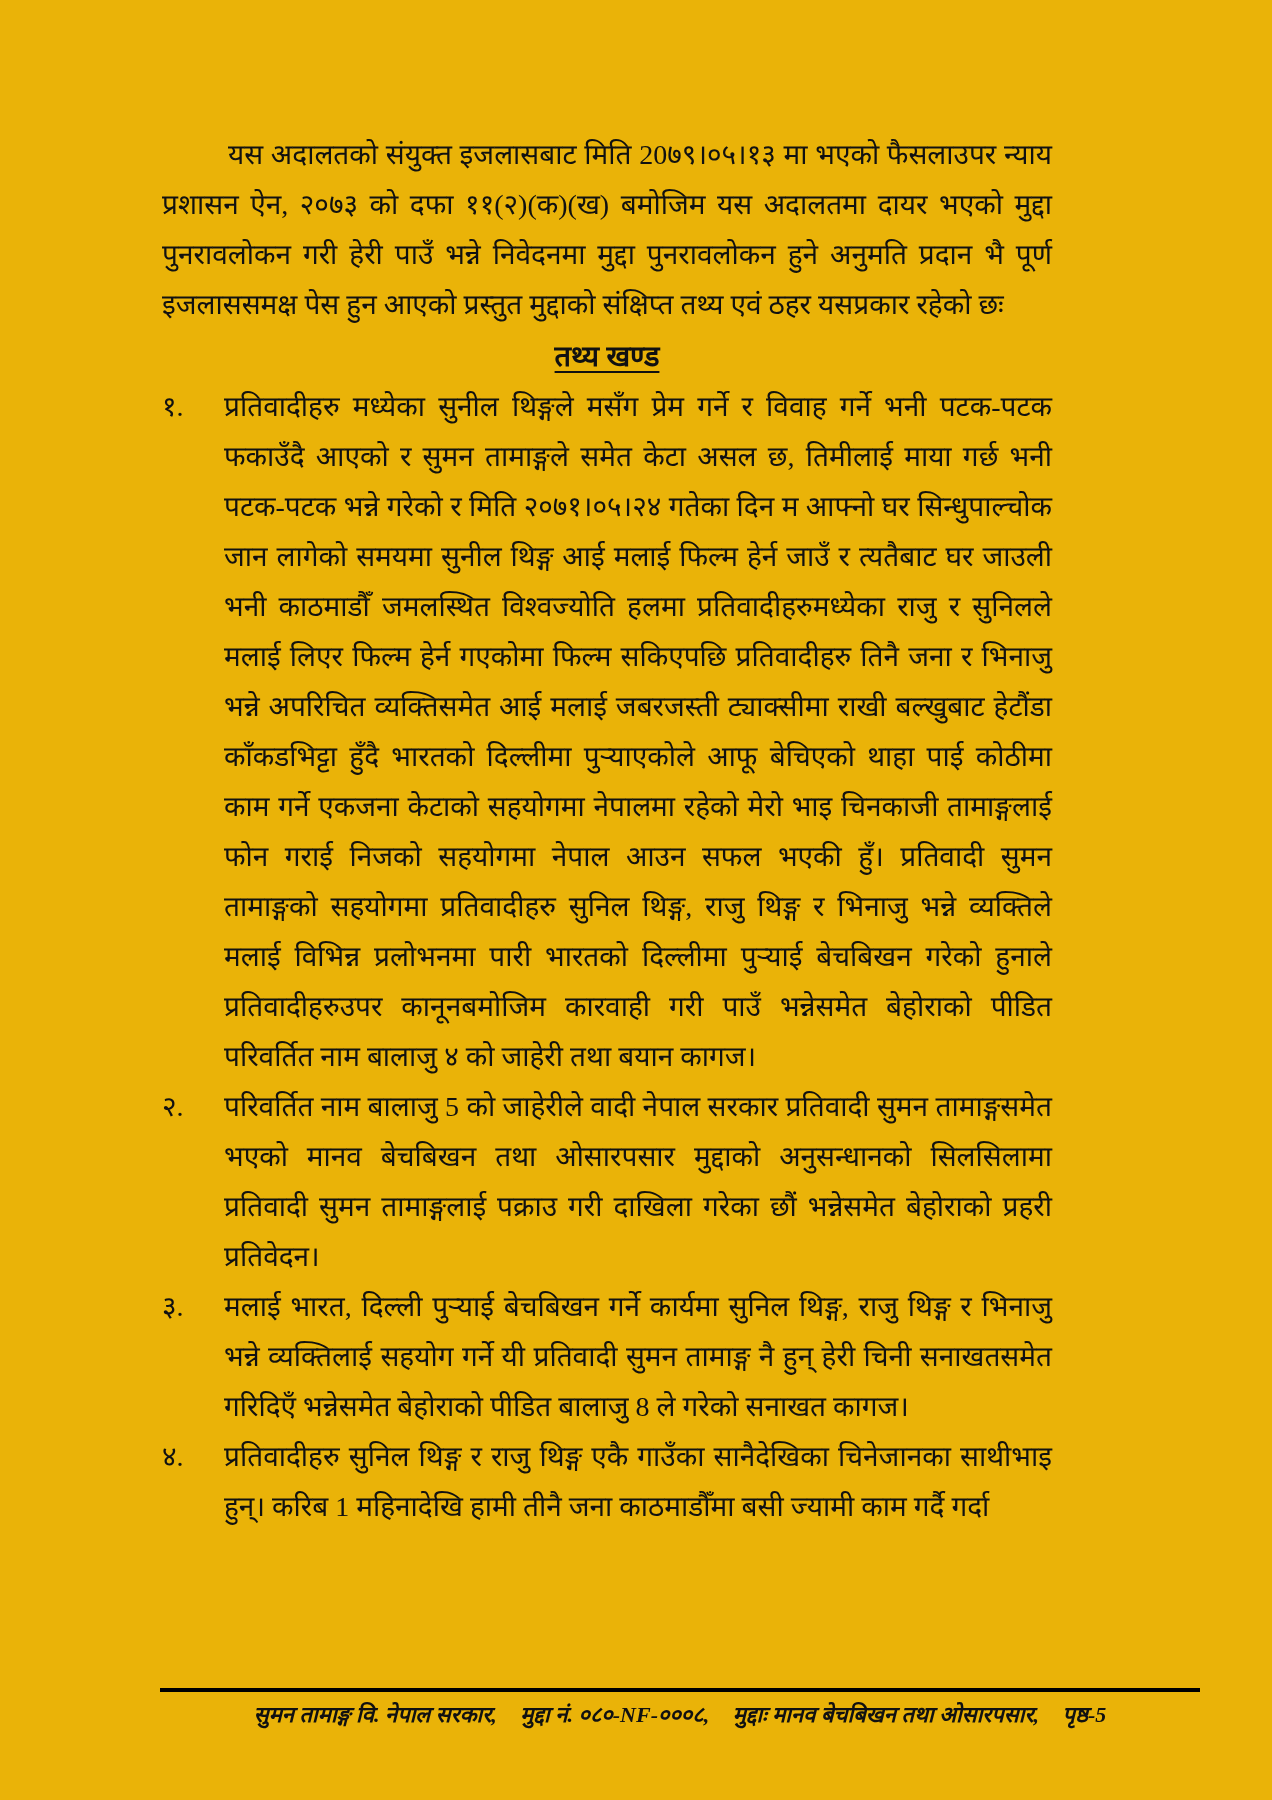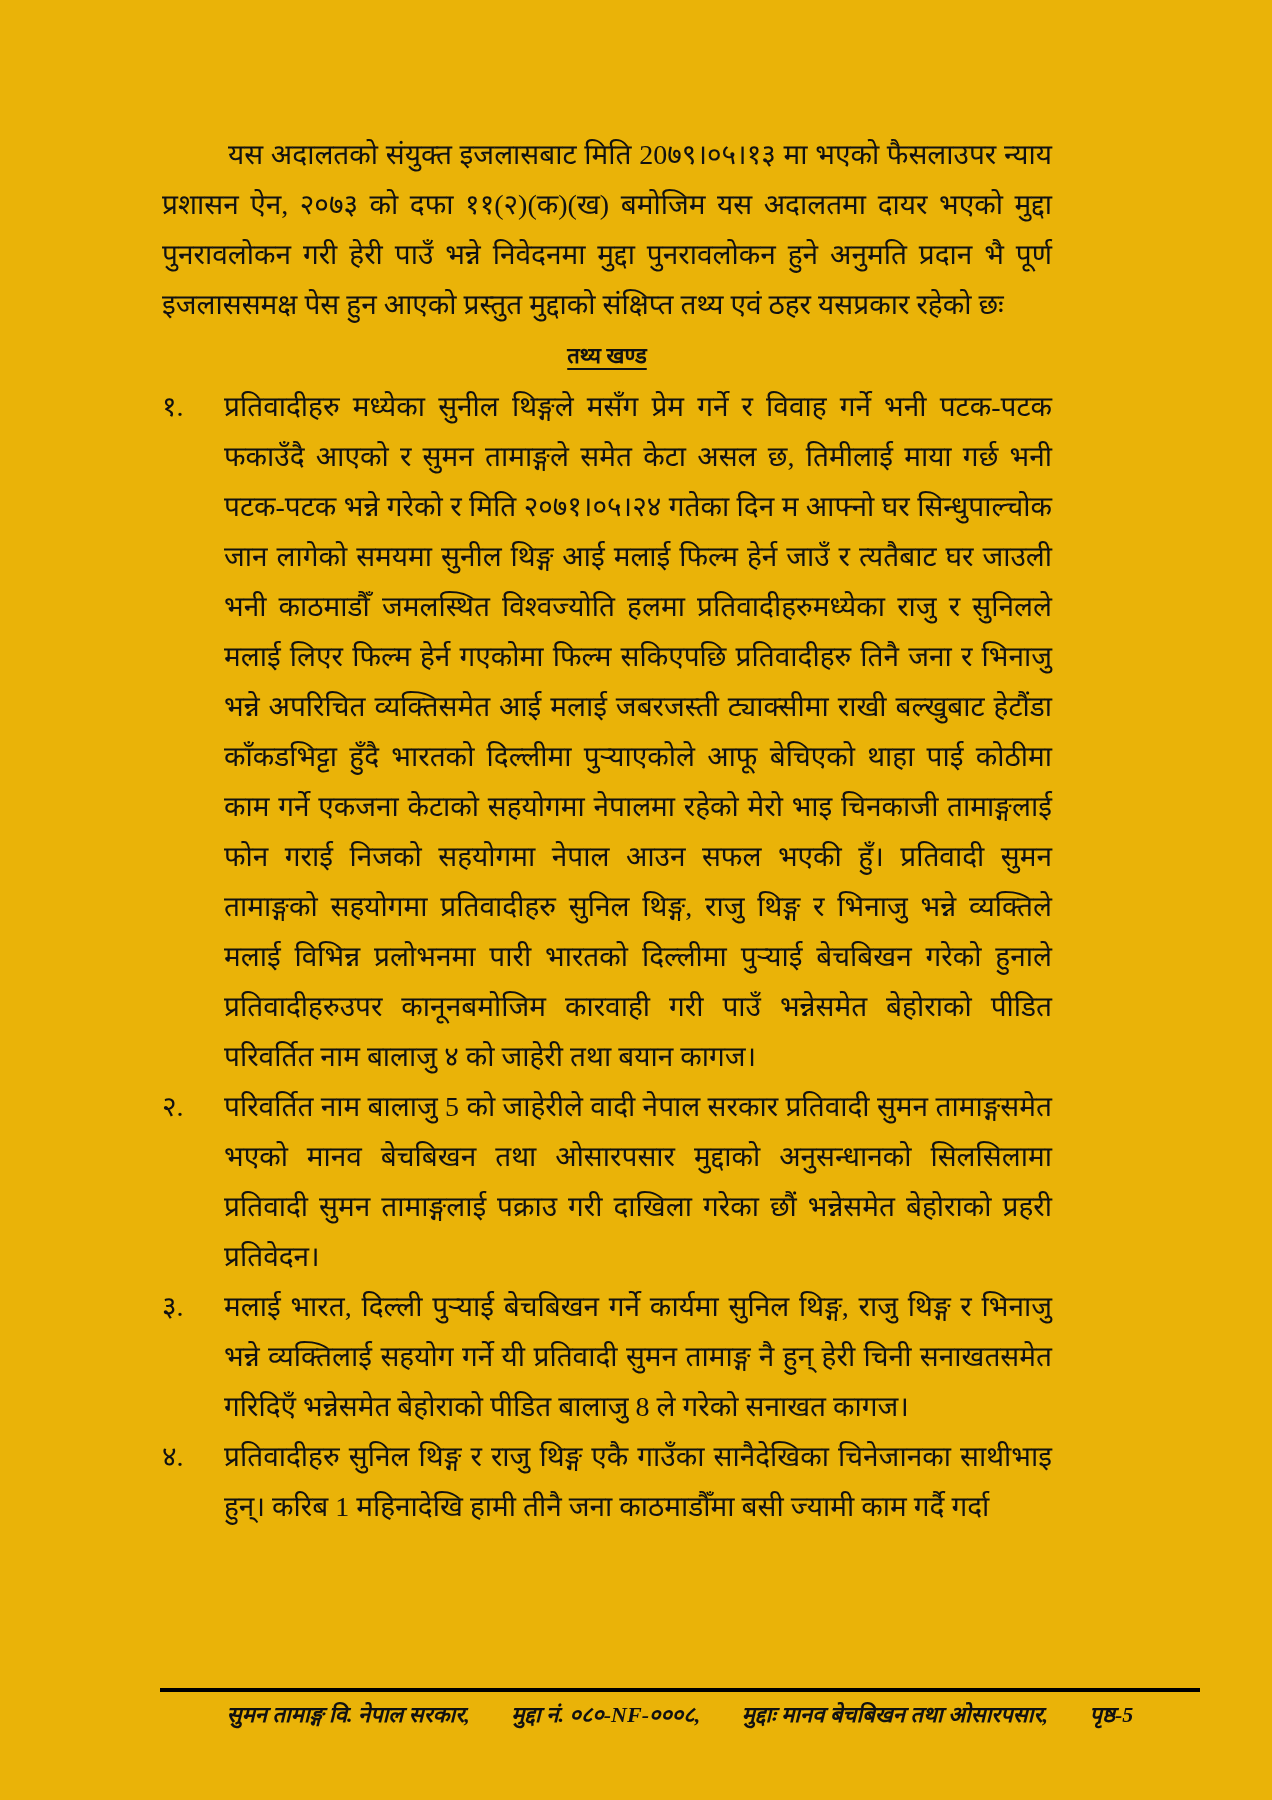--- a/index.html
+++ b/index.html
@@ -33,21 +33,21 @@
   .intro {
     margin: 0;
     text-align: justify;
     text-justify: inter-word;
     text-indent: 66px;
   }
   .section-heading {
     margin: 0;
     text-align: center;
     font-weight: bold;
-    font-size: 22px;
+    font-size: 29px;
     line-height: 52px;
     text-decoration: underline;
     text-decoration-thickness: 2px;
     text-underline-offset: 5px;
   }
   .fact-list {
     margin: 0;
     padding: 0;
     list-style: none;
   }
@@ -80,21 +80,21 @@
     top: 1700px;
     width: 1040px;
     text-align: center;
     font-weight: bold;
     font-style: italic;
     font-size: 22px;
     line-height: 30px;
     white-space: nowrap;
   }
   .page-footer span {
-    margin: 0 18px;
+    margin: 0 9px;
   }
 </style>
 </head>
 <body>
 
 <div class="page">
 
   <div class="content">
 
     <p class="intro">यस अदालतको संयुक्त इजलासबाट मिति 20७९।०५।१३ मा भएको फैसलाउपर न्याय प्रशासन ऐन, २०७३ को दफा ११(२)(क)(ख) बमोजिम यस अदालतमा दायर भएको मुद्दा पुनरावलोकन गरी हेरी पाउँ भन्ने निवेदनमा मुद्दा पुनरावलोकन हुने अनुमति प्रदान भै पूर्ण इजलाससमक्ष पेस हुन आएको प्रस्तुत मुद्दाको संक्षिप्त तथ्य एवं ठहर यसप्रकार रहेको छः</p>

